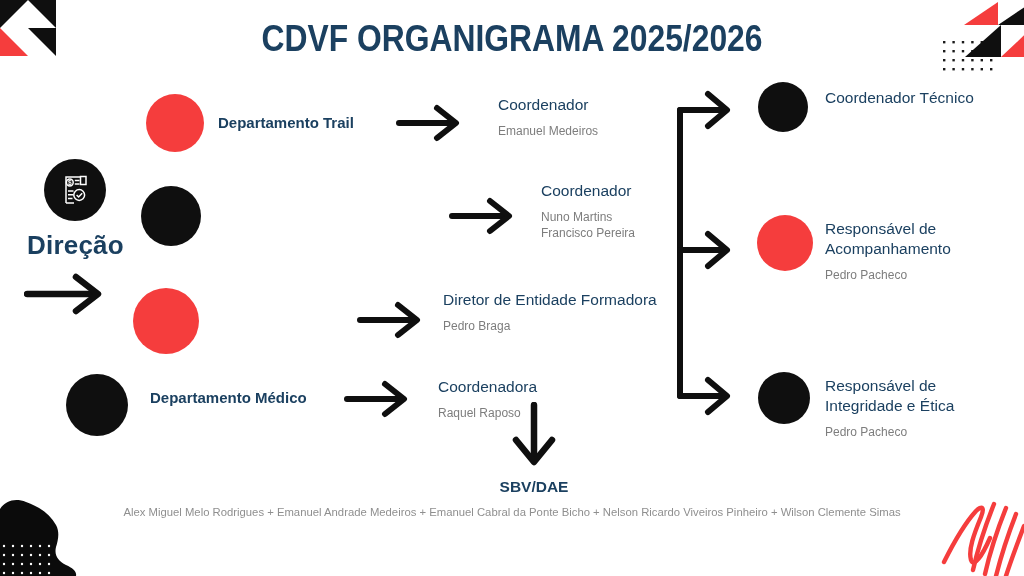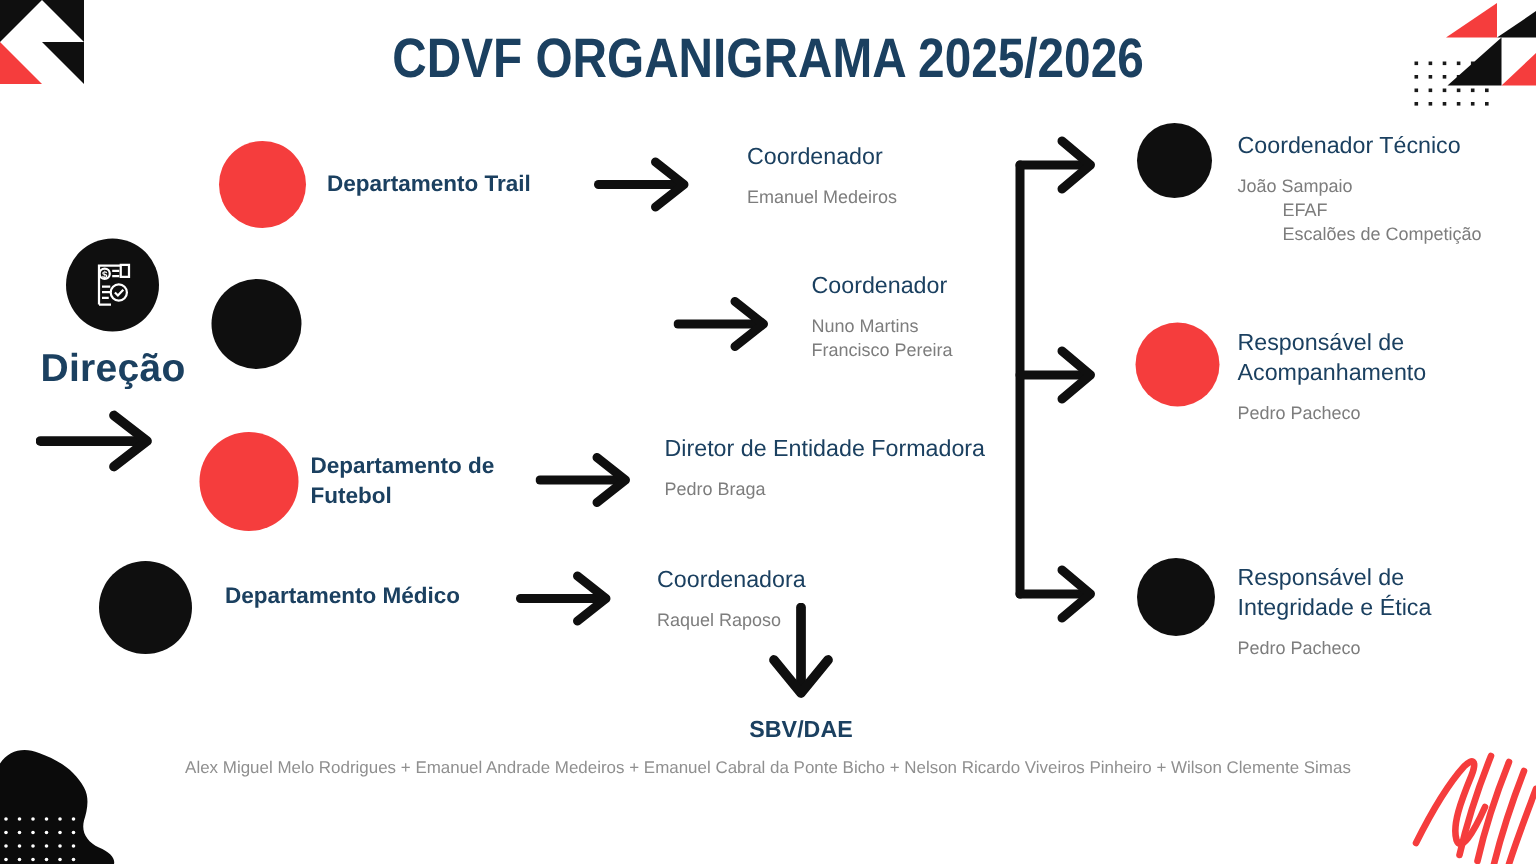--- a/index.html
+++ b/index.html
@@ -128,21 +128,20 @@
   </svg>
   <div class="abs" style="left:541px;top:181px">
     <div class="role-title">Coordenador</div>
     <div class="people">
       <div class="person">Nuno Martins</div>
       <div class="person">Francisco Pereira</div>
     </div>
   </div>
 
   <div class="circle" style="left:133px;top:288px;width:66px;height:66px;background:#f53d3d"></div>
-  <div class="dept-name" style="left:207px;top:301px;width:150px">Departamento de Futebol</div>
   <svg class="abs" style="left:357px;top:300px" width="68" height="40" viewBox="0 0 68 40">
     <g stroke="#0f0f0f" stroke-width="6" fill="none" stroke-linecap="round" stroke-linejoin="round">
       <path d="M3,20 H56"></path>
         <polyline points="41,5 60,20 41,35"></polyline>
     </g>
   </svg>
   <div class="abs" style="left:443px;top:290px">
     <div class="role-title">Diretor de Entidade Formadora</div>
     <div class="people">
       <div class="person">Pedro Braga</div>
@@ -181,25 +180,20 @@
       <path d="M17,165 H60"></path>
         <polyline points="45,149 64,165 45,181"></polyline>
       <path d="M17,311 H60"></path>
         <polyline points="45,295 64,311 45,327"></polyline>
     </g>
   </svg>
 
   <div class="circle" style="left:758px;top:82px;width:50px;height:50px;background:#0f0f0f"></div>
   <div class="abs" style="left:825px;top:88px">
     <div class="role-title">Coordenador Técnico</div>
-    <div class="people">
-      <div class="person">João Sampaio</div>
-      <div class="person indent">EFAF</div>
-      <div class="person indent">Escalões de Competição</div>
-    </div>
   </div>
 
   <div class="circle" style="left:757px;top:215px;width:56px;height:56px;background:#f53d3d"></div>
   <div class="abs" style="left:825px;top:219px;width:170px">
     <div class="role-title">Responsável de Acompanhamento</div>
     <div class="people">
       <div class="person">Pedro Pacheco</div>
     </div>
   </div>
 

